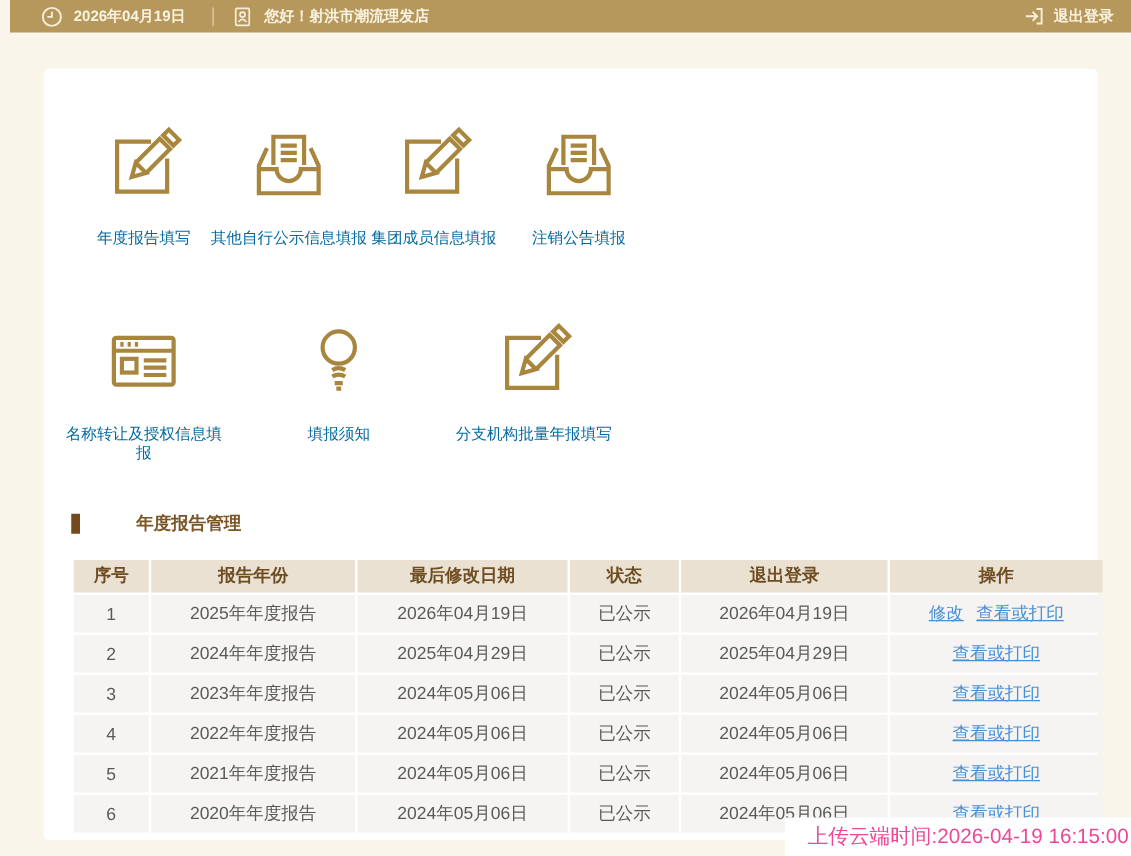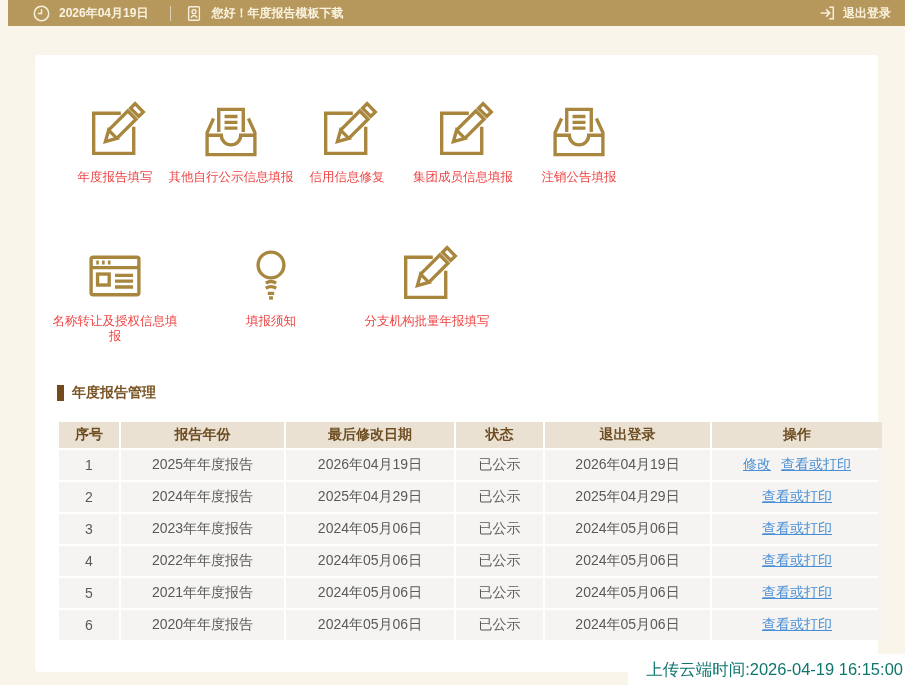--- a/index.html
+++ b/index.html
@@ -24,46 +24,46 @@
   .card {
     position:absolute; left:35px; top:55px; width:843px; height:617px;
     background:#ffffff; border-radius:4px;
   }
   .menu-row { display:flex; padding-left:22px; }
   .menu-row-1 { margin-top:46px; }
   .menu-row-2 { margin-top:60px;gap:40px; }
   .menu-item { width:116px; display:flex; flex-direction:column; align-items:center; cursor:pointer; }
   .menu-icon { height:62px; display:flex; align-items:center; justify-content:center; }
   .menu-label {
-    margin-top:7px; width:132px; text-align:center;
-    font-size:12.5px; line-height:15px; color:#ef4444;
-  }
-  
-  .section-title { display:flex; align-items:center; margin:40px 0 0 22px; }
+    margin-top:20px; width:132px; text-align:center;
+    font-size:12.5px; line-height:15px; color:#0369a1;
+  }
+  
+  .section-title { display:flex; align-items:center; margin:40px 0 0 22px;gap:37px; }
   .section-marker { width:7px; height:16px; background:#74491c; }
   .section-text { margin-left:8px; font-size:14px; font-weight:600; color:#7a5526; }
   
   table.report-table {
     margin:18px 0 0 22px; width:813px; table-layout:fixed;
     border-collapse:separate; border-spacing:2px; font-size:14px;
   }
   .report-table th {
     background:#eae1d3; color:#6e4d22; font-weight:bold;
     height:26px; text-align:center; padding:0;
   }
   .report-table td {
     background:#f5f4f2; color:#595959; height:30px;
     text-align:center; padding:0; overflow:hidden;
   }
   .report-table a { color:#4a8fd3; text-decoration:underline; margin:0 5px; cursor:pointer; }
   
   .footer-time {
     position:absolute; right:0; top:654px; height:31px; line-height:31px;
     background:#ffffff; padding:0 2px 0 18px;
-    font-size:16.5px; color:#0f766e;
+    font-size:16.5px; color:#ec4899;
   }
 </style>
 </head>
 <body>
 
 <div class="topbar">
   <div class="topbar-left">
     <span class="tb-icon">
       <svg width="19" height="19" viewBox="0 0 20 20" fill="none" stroke="#f7efdc" stroke-width="1.6">
         <circle cx="10" cy="10" r="7.6"></circle>
@@ -72,21 +72,21 @@
     </span>
     <span>2026年04月19日</span>
     <span class="sep"></span>
     <span class="tb-icon">
       <svg width="18" height="19" viewBox="0 0 20 20" fill="none" stroke="#f7efdc" stroke-width="1.5">
         <rect x="4" y="2.5" width="12" height="15" rx="1"></rect>
         <circle cx="10" cy="8" r="2.2"></circle>
           <path d="M6.5 14.5 q3.5 -4.5 7 0"></path>
       </svg>
     </span>
-    <span>您好！年度报告模板下载</span>
+    <span>您好！射洪市潮流理发店</span>
   </div>
   <div class="topbar-right">
     <span class="tb-icon">
       <svg width="18" height="18" viewBox="0 0 20 20" fill="none" stroke="#f7efdc" stroke-width="1.7">
         <path d="M12.5 3.5 H17 V16.5 H12.5"></path>
           <path d="M3 10 H12.5 M9 6 L13 10 L9 14"></path>
       </svg>
     </span>
     <span>退出登录</span>
   </div>
@@ -114,33 +114,20 @@
           <svg width="62" height="62" viewBox="0 0 48 48">
        <path fill="none" stroke="#a8863d" stroke-width="2.6" d="M14.5 24 V6.5 H33.5 V24"></path>
        <path fill="none" stroke="#a8863d" stroke-width="2.6" d="M19 12 H29 M19 16.5 H29 M19 21 H29"></path>
        <path fill="none" stroke="#a8863d" stroke-width="2.6" d="M10.5 13.5 L5.5 24.5 V41.5 H42.5 V24.5 L37.5 13.5"></path>
        <path fill="none" stroke="#a8863d" stroke-width="2.6" d="M5.5 26.5 H16.5 A7.5 7.5 0 0 0 31.5 26.5 H42.5"></path>
      </svg>
         </span>
     <span class="menu-label">其他自行公示信息填报</span>
   </div>
 
-  <div class="menu-item">
-    <span class="menu-icon">
-          <svg width="62" height="62" viewBox="0 0 48 48">
-       <path fill="none" stroke="#a8863d" stroke-width="2.6" d="M28.5 9.5 H7.5 V40.5 H38.5 V20"></path>
-       <g transform="rotate(45 24 24)">
-         <path fill="none" stroke="#a8863d" stroke-width="2.6" d="M19.5 -2.5 h9 v5 h-9 z"></path>
-         <path fill="none" stroke="#a8863d" stroke-width="2.6" d="M19.5 26.5 V5.5 h9 v21"></path>
-         <path fill="none" stroke="#a8863d" stroke-width="2.6" d="M19.5 26.5 h9 L24 34.5 z"></path>
-       </g>
-     </svg>
-        </span>
-    <span class="menu-label">信用信息修复</span>
-  </div>
 
 
   <div class="menu-item">
     <span class="menu-icon">
           <svg width="62" height="62" viewBox="0 0 48 48">
        <path fill="none" stroke="#a8863d" stroke-width="2.6" d="M28.5 9.5 H7.5 V40.5 H38.5 V20"></path>
        <g transform="rotate(45 24 24)">
          <path fill="none" stroke="#a8863d" stroke-width="2.6" d="M19.5 -2.5 h9 v5 h-9 z"></path>
          <path fill="none" stroke="#a8863d" stroke-width="2.6" d="M19.5 26.5 V5.5 h9 v21"></path>
          <path fill="none" stroke="#a8863d" stroke-width="2.6" d="M19.5 26.5 h9 L24 34.5 z"></path>

